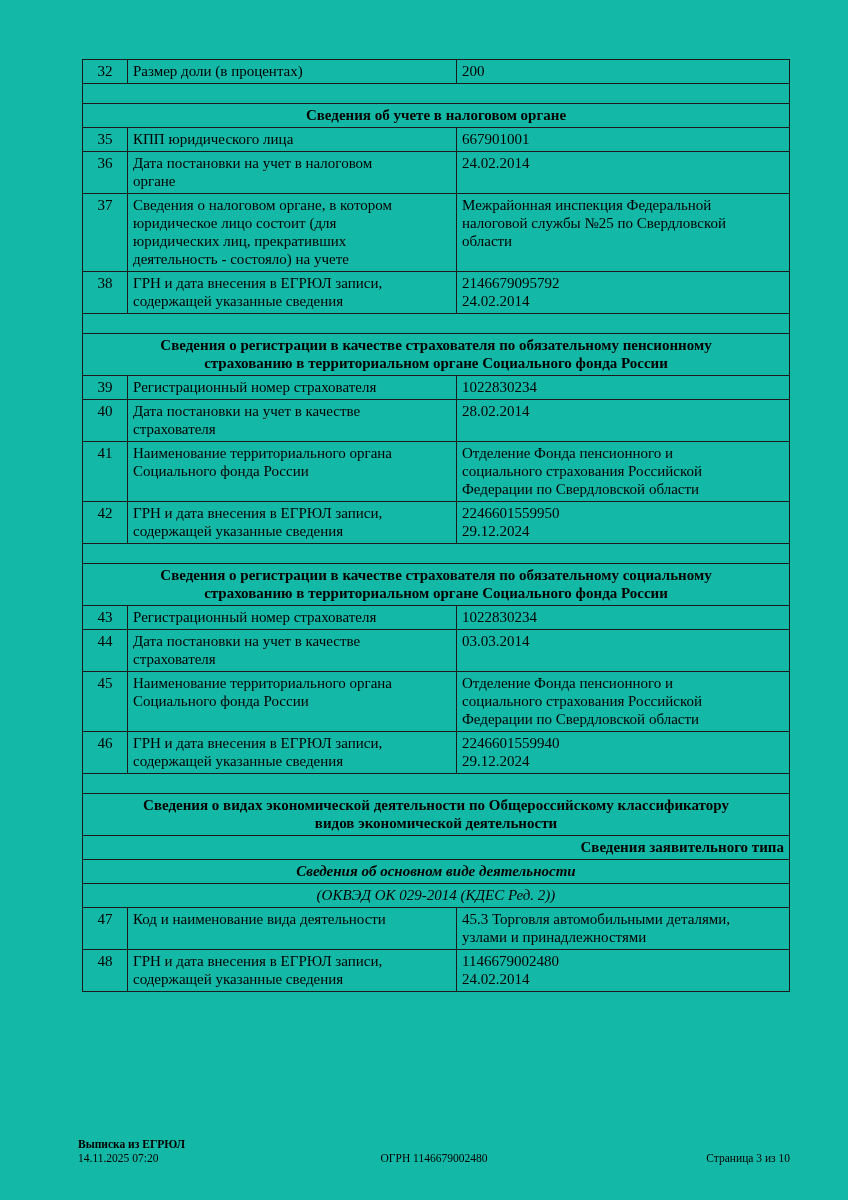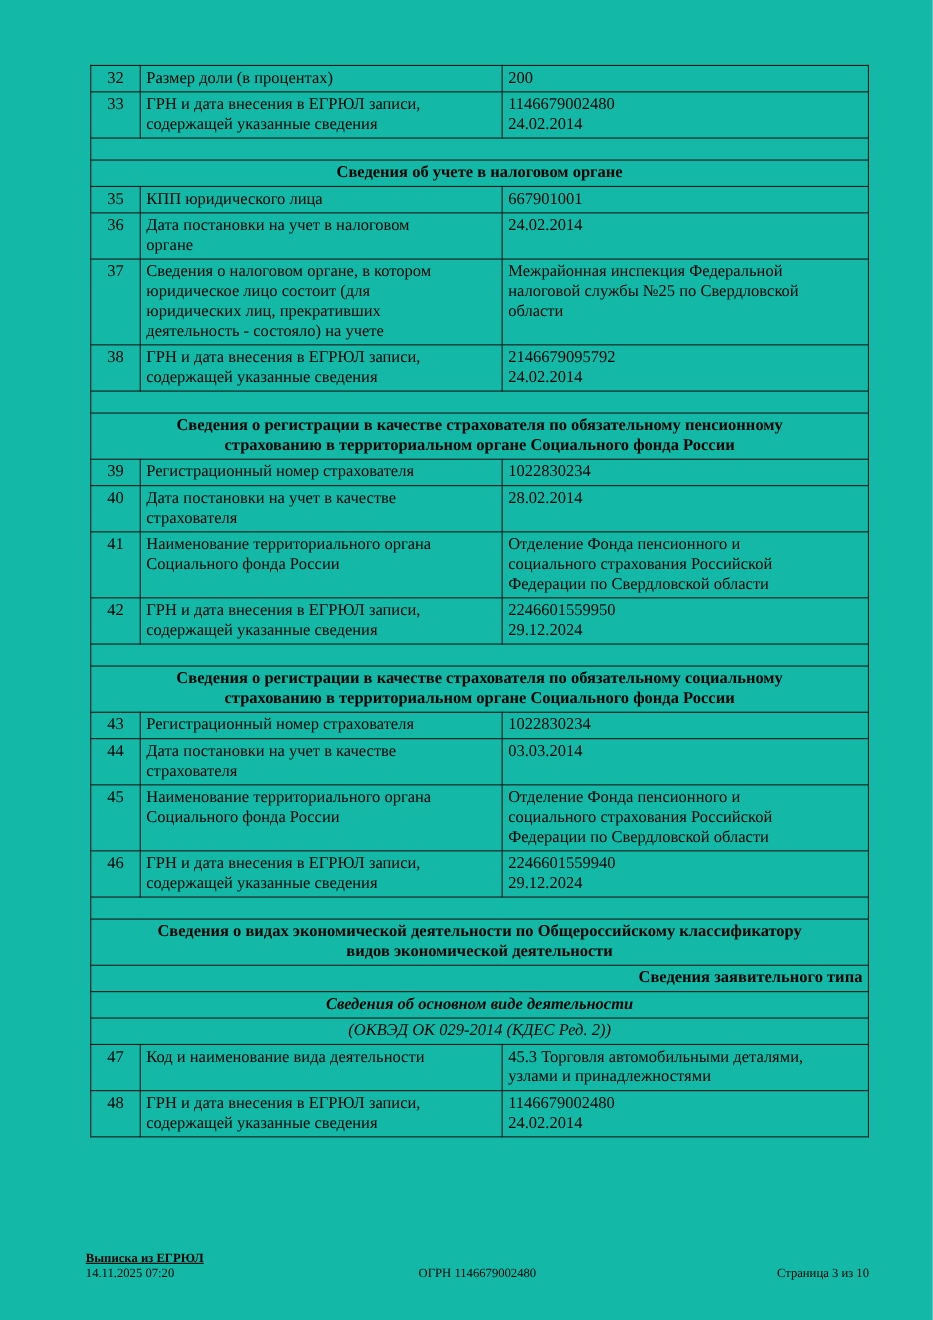--- a/index.html
+++ b/index.html
@@ -19,48 +19,41 @@
   }
   td.num   { text-align:center; padding-left:1px; padding-right:1px; }
   td.hdr   { text-align:center; font-weight:bold; padding-top:3px; }
   td.sub-b  { text-align:right; font-weight:bold; }
   td.sub-bi { text-align:center; font-weight:bold; font-style:italic; }
   td.sub-i  { text-align:center; font-style:italic; }
   td.spacer { height:20px; padding:0; }
 
   .footer { position:absolute; left:78px; top:1137px; width:712px; font-size:11.5px; line-height:14px; }
   .footer .f-left   { position:absolute; left:0; top:0; white-space:nowrap; }
-  .footer .f-left .doc-type { font-weight:bold;text-decoration:underline; }
+  .footer .f-left .doc-type { font-weight:bold; }
   .footer .f-center { position:absolute; left:0; top:14px; width:100%; text-align:center; }
   .footer .f-right  { position:absolute; right:0; top:14px; white-space:nowrap; }
 </style>
 </head>
 <body>
 
 <div class="page">
 
   <table class="egrul">
     <colgroup>
       <col style="width:45px">
         <col style="width:329px">
         <col style="width:333px">
     </colgroup>
 
     <tbody>
         <tr>
       <td class="num">32</td>
       <td>Размер доли (в процентах)</td>
       <td>200</td>
-    </tr>
-    <tr>
-      <td class="num">33</td>
-      <td>ГРН и дата внесения в ЕГРЮЛ записи,
-содержащей указанные сведения</td>
-      <td>1146679002480
-24.02.2014</td>
     </tr>
 
     <tr>
           <td class="spacer" colspan="3"></td>
         </tr>
 
     <tr>
       <td class="hdr" colspan="3">Сведения об учете в налоговом органе</td>
     </tr>
     <tr>

